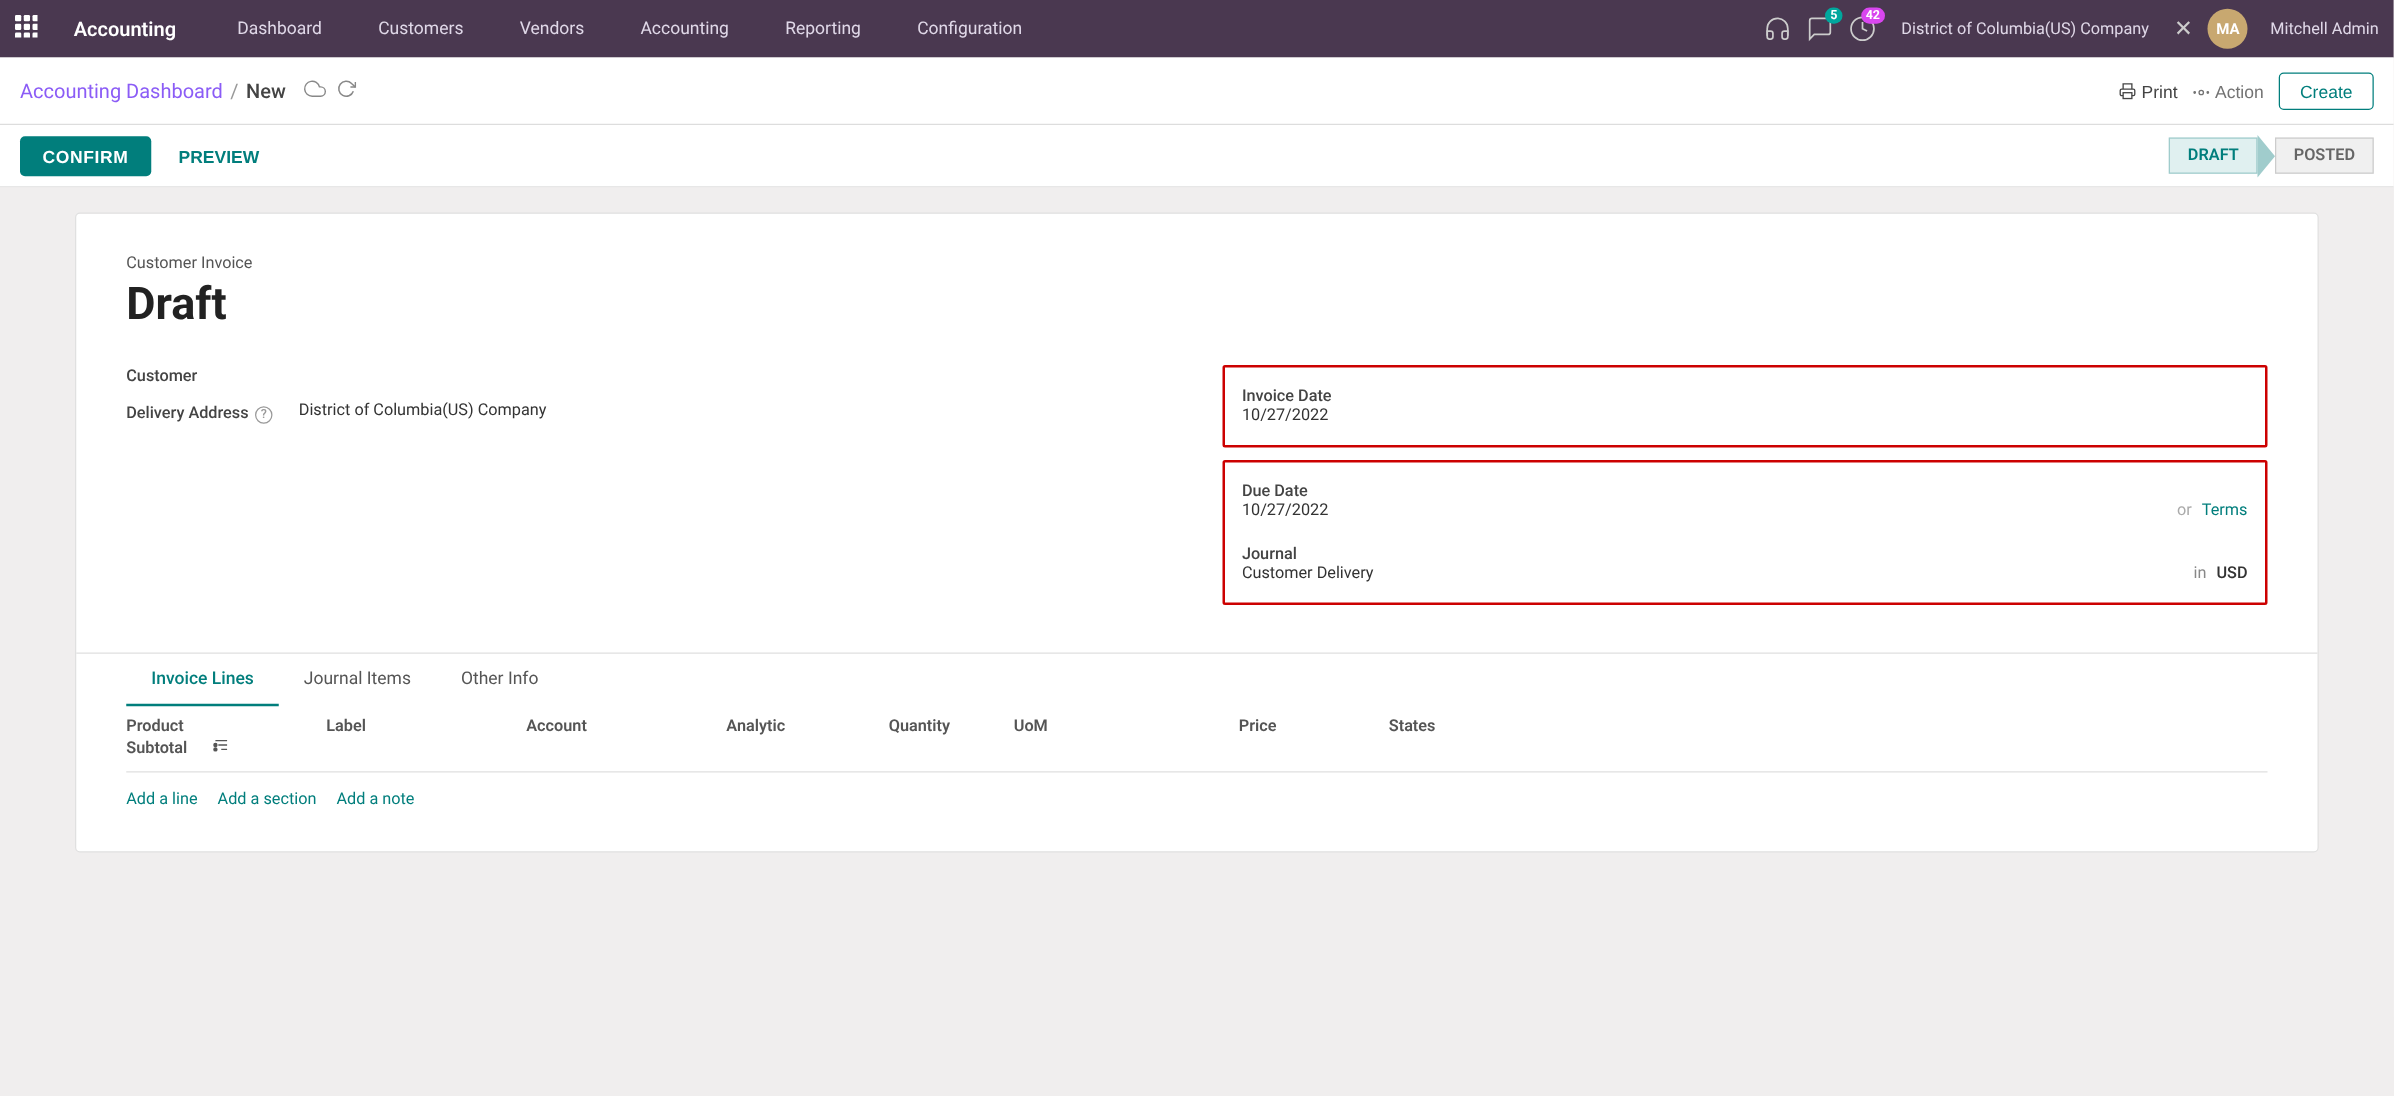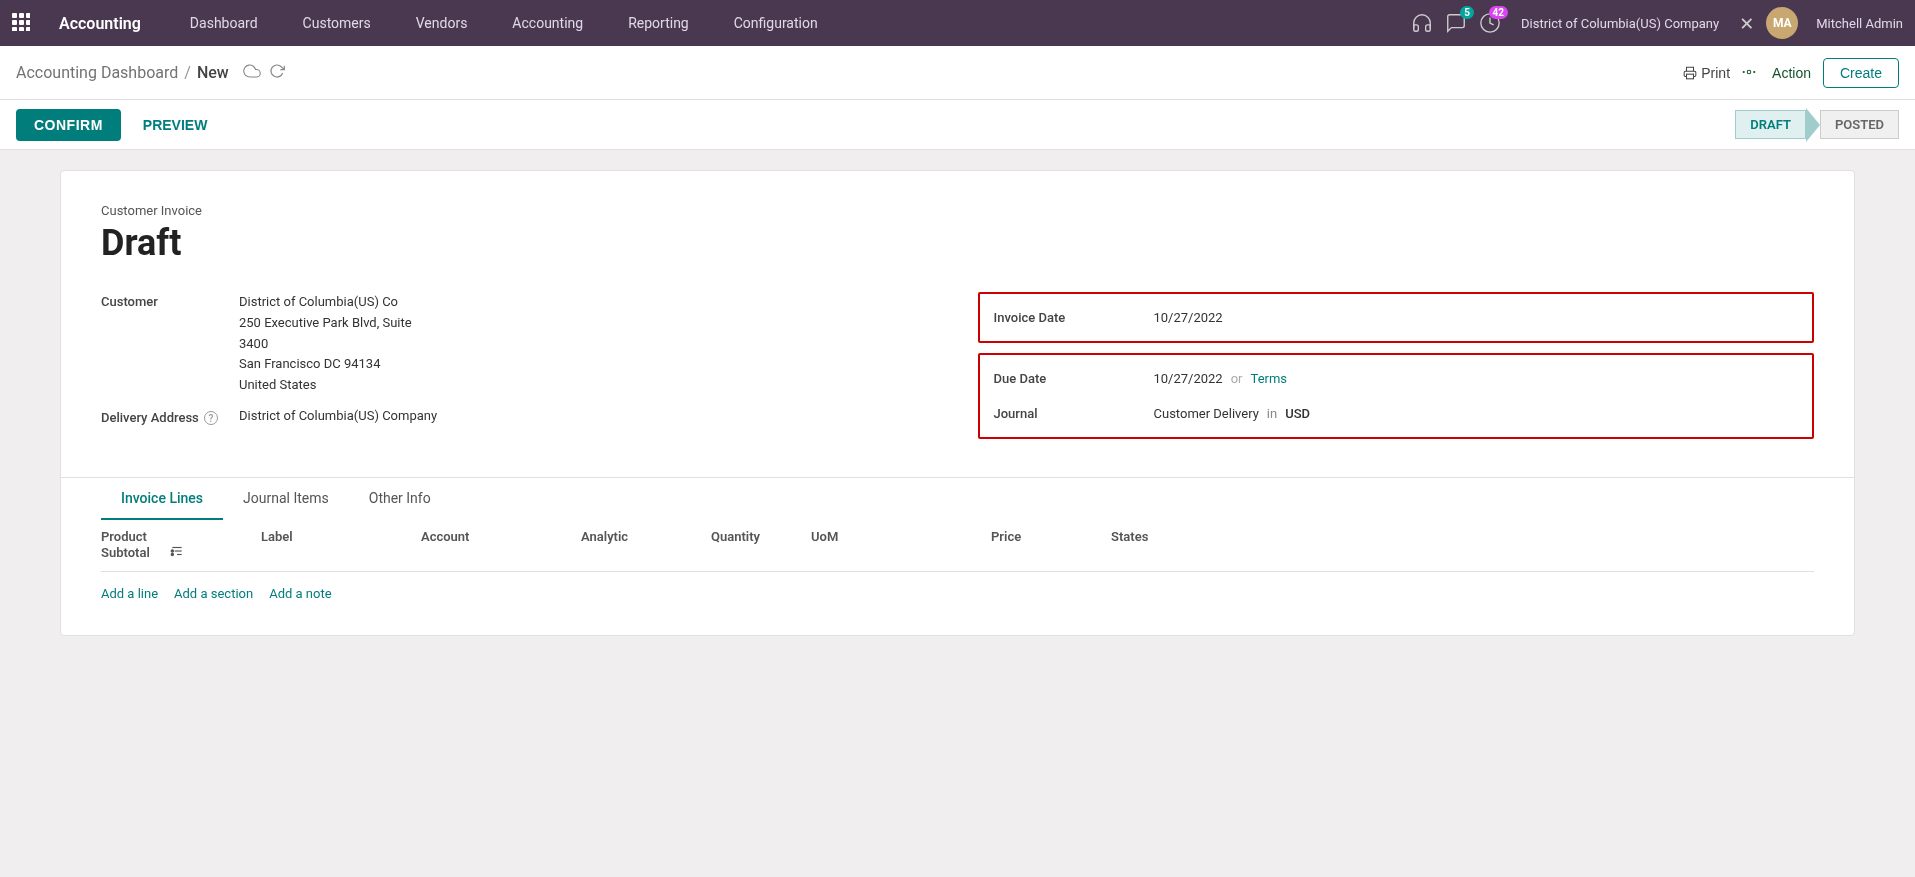--- a/index.html
+++ b/index.html
@@ -39,27 +39,27 @@
     
     .breadcrumb-bar {
       background: #fff;
       border-bottom: 1px solid #ddd;
       display: flex;
       align-items: center;
       padding: 0 16px;
       height: 54px;
     }
     .breadcrumb-bar .breadcrumb { display: flex; align-items: center; gap: 6px; flex: 1; }
-    .breadcrumb-bar .bc-link { color: #737373; font-size: 16px; text-decoration: none; cursor: pointer; }
+    .breadcrumb-bar .bc-link { color: #8b5cf6; font-size: 16px; text-decoration: none; cursor: pointer; }
     .breadcrumb-bar .bc-sep { color: #999; font-size: 16px; }
     .breadcrumb-bar .bc-current { color: #444; font-size: 16px; font-weight: 500; }
     .breadcrumb-bar .bc-icons { display: flex; align-items: center; gap: 8px; margin-left: 8px; color: #666; cursor: pointer; }
     .breadcrumb-bar .toolbar { display: flex; align-items: center; gap: 12px; }
     .breadcrumb-bar .btn-print { background: none; border: none; cursor: pointer; color: #444; font-size: 14px; display: flex; align-items: center; gap: 4px; }
-    .breadcrumb-bar .btn-action { background: none; border: none; cursor: pointer; color: #14532d; font-size: 14px; display: flex; align-items: flex-start; gap: 16px; }
+    .breadcrumb-bar .btn-action { background: none; border: none; cursor: pointer; color: #737373; font-size: 14px; display: flex; align-items: flex-end; gap: 4px; }
     .breadcrumb-bar .btn-create {
       background: #fff; border: 1px solid #017e7c; color: #017e7c;
       padding: 6px 16px; border-radius: 4px; cursor: pointer; font-size: 14px; font-weight: 500;
     }
 
     
     .action-bar {
       background: #fff;
       border-bottom: 1px solid #e0e0e0;
       display: flex;
@@ -129,21 +129,21 @@
       display: flex;
       flex-direction: column;
       gap: 0;
     }
     .highlighted-box {
       border: 2px solid #cc0000;
       border-radius: 2px;
       padding: 10px 14px;
       margin-bottom: 10px;
     }
-    .right-field-row { display: flex; padding: 6px 0; }
+    .right-field-row { display: flex; padding: 6px 0; flex-direction: column; }
     .right-field-label { font-size: 13px; color: #444; font-weight: 500; min-width: 160px; }
     .right-field-value { font-size: 13px; color: #333; flex: 1; }
     .right-field-value.teal-underline {
       border-bottom: 2px solid #017e7c;
       padding-bottom: 2px;
       min-width: 200px;
     }
     .right-field-inline { display: flex; align-items: center; gap: 8px; }
     .right-field-or { color: #aaa; font-size: 13px; }
     .right-field-terms { color: #017e7c; font-size: 13px; cursor: pointer; }
@@ -292,27 +292,20 @@
   <div class="invoice-card">
 
     <div class="invoice-type-label">Customer Invoice</div>
     <div class="invoice-status-title">Draft</div>
 
     <div class="form-grid">
 
       <div>
         <div class="field-row">
           <span class="field-label">Customer</span>
-          <div class="field-value address">
-            <div>District of Columbia(US) Co</div>
-            <div>250 Executive Park Blvd, Suite</div>
-            <div>3400</div>
-            <div>San Francisco DC 94134</div>
-            <div>United States</div>
-          </div>
         </div>
         <div class="field-row" style="margin-top: 12px;">
           <span class="field-label">
             <span>Delivery Address</span>
             <span class="help-icon">?</span>
           </span>
           <span class="field-value">District of Columbia(US) Company</span>
         </div>
       </div>
 

